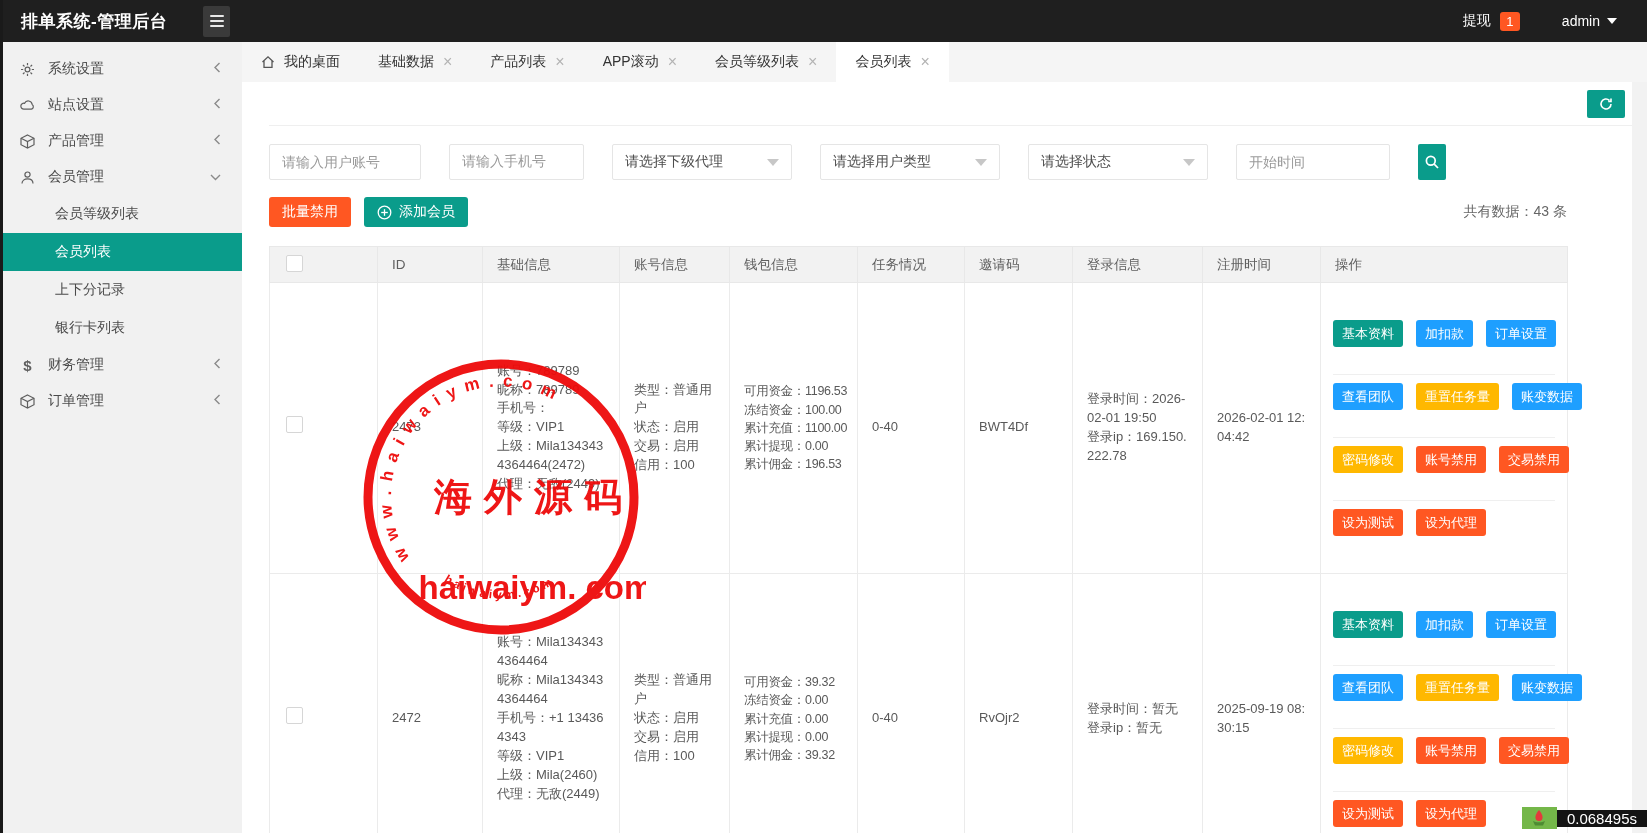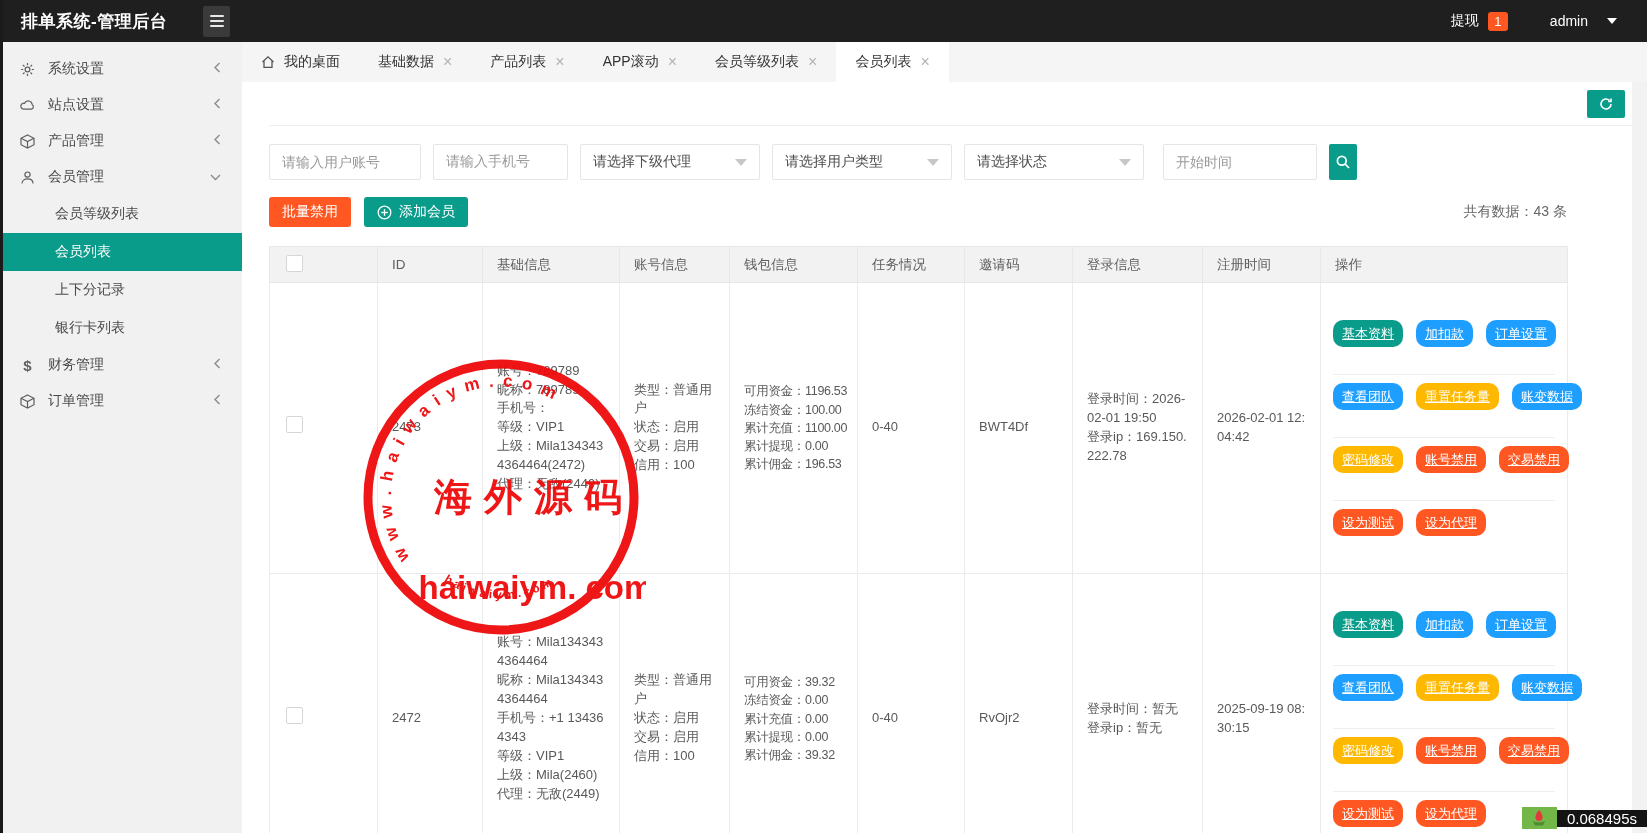--- a/index.html
+++ b/index.html
@@ -11,21 +11,21 @@
   .left-strip{position:absolute;left:0;top:0;width:3px;height:833px;background:#1a1a1a;z-index:80;}
 
   
   header{height:42px;background:var(--headerbg);display:flex;align-items:center;position:relative;z-index:20;}
   .app-title{color:#fff;font-size:17px;font-weight:bold;padding-left:21px;width:190px;letter-spacing:.5px;white-space:nowrap;}
   .hamburger{width:27px;height:31px;background:#3a3a3a;border:none;border-radius:2px;margin-left:13px;display:flex;flex-direction:column;align-items:center;justify-content:center;gap:3px;cursor:pointer;}
   .hamburger i{display:block;width:14px;height:2px;background:#e8e8e8;border-radius:1px;}
   .header-right{margin-left:auto;display:flex;align-items:center;padding-right:30px;color:#fff;font-size:14px;}
   .withdraw{display:flex;align-items:center;gap:9px;cursor:pointer;}
   .badge{background:var(--red);color:#fff;min-width:20px;height:19px;line-height:19px;text-align:center;border-radius:3px;font-size:13px;padding:0 5px;}
-  .admin-wrap{display:flex;align-items:center;gap:19px;margin-left:42px;cursor:pointer;}
+  .admin-wrap{display:flex;align-items:center;gap:7px;margin-left:42px;cursor:pointer;}
   .caret-down{width:0;height:0;border-left:5px solid transparent;border-right:5px solid transparent;border-top:6px solid #fff;}
 
   
   .layout{display:flex;height:791px;}
   aside{width:242px;background:#f1f1f1;padding-top:9px;flex:none;}
   .side-item{height:36px;display:flex;align-items:center;padding:0 20px;color:#4a4a4a;font-size:14px;gap:13px;cursor:pointer;}
   .side-item svg{stroke:#5f5f5f;fill:none;stroke-width:1.2;flex:none;}
   .side-chevron{margin-left:auto;}
   .side-chevron svg{stroke:#8a8a8a;stroke-width:1.4;}
   .icon-dollar{width:15px;text-align:center;font-size:15px;color:#5f5f5f;font-weight:bold;}
@@ -37,24 +37,24 @@
   .tab{display:flex;align-items:center;gap:9px;padding:0 19px;font-size:14px;color:#333;cursor:pointer;white-space:nowrap;}
   .tab.active{background:#fff;}
   .tab svg{stroke:#555;fill:none;stroke-width:1.3;}
   .tab .close{color:#b3b3b3;font-size:16px;line-height:1;cursor:pointer;}
   .tab .close::before{content:"×";}
 
   .content{flex:1;margin-right:15px;background:#fff;position:relative;padding:0 0 0 27px;overflow:hidden;}
   .toolbar{height:44px;border-bottom:1px solid #efefef;display:flex;align-items:center;justify-content:flex-end;padding-right:7px;}
   .refresh-btn{width:38px;height:28px;background:var(--teal);border:none;border-radius:2px;display:flex;align-items:center;justify-content:center;cursor:pointer;}
 
-  .filters{display:flex;gap:12px;margin-top:18px;align-items:center;}
+  .filters{display:flex;gap:28px;margin-top:18px;align-items:center;}
   .f-input{height:36px;border:1px solid #e5e5e5;border-radius:2px;padding:0 12px;font-size:14px;color:#555;background:#fff;outline:none;}
   .f-input::placeholder{color:#9a9a9a;}
-  .w-account{width:152px;} .w-phone{width:135px;font-family:Liberation Serif, serif;} .w-time{width:154px;margin-left:7px;}
+  .w-account{width:152px;} .w-phone{width:135px;font-family:Liberation Serif, serif;} .w-time{width:154px;}
   .f-select{width:180px;height:36px;border:1px solid #e5e5e5;border-radius:2px;display:flex;align-items:center;justify-content:space-between;padding:0 12px;font-size:14px;color:#4d4d4d;background:#fff;cursor:pointer;}
   .sel-caret{width:0;height:0;border-left:6px solid transparent;border-right:6px solid transparent;border-top:7px solid #c7c7c7;}
   .search-btn{width:28px;height:36px;background:var(--teal);border:none;border-radius:2px;display:flex;align-items:center;justify-content:center;cursor:pointer;}
 
   .btnrow{display:flex;align-items:center;margin-top:17px;width:1298px;}
   .big-btn{height:30px;border:none;border-radius:3px;color:#fff;font-size:14px;padding:0 13px;cursor:pointer;display:flex;align-items:center;gap:7px;}
   .batch{background:var(--red);}
   .add{background:var(--teal);margin-left:13px;}
   .total{margin-left:auto;color:#666;font-size:14px;}
 
@@ -62,21 +62,21 @@
   table{border-collapse:collapse;table-layout:fixed;width:1298px;color:#595959;font-size:13px;}
   th{background:#f2f2f2;font-weight:normal;color:#5f5f5f;height:36px;text-align:left;padding:0 14px;border:1px solid #e8e8e8;font-size:13.5px;}
   td{border:1px solid #ebebeb;padding:12px 14px;vertical-align:middle;line-height:1.46;white-space:pre-line;word-break:break-all;}
   tr.data-row{height:195px;}
   .check-cell{padding:0 0 0 16px;}
   .checkbox{display:inline-block;width:17px;height:17px;border:1px solid #d6d6d6;border-radius:2px;background:#fff;cursor:pointer;}
   .wallet-cell{padding-right:4px;font-size:12.5px;letter-spacing:-.3px;}
   .op-cell{padding:10px 12px;vertical-align:middle;}
   .op-row{display:flex;gap:13px;align-items:center;padding:8px 0;}
   .op-row + .op-row{border-top:1px solid #efefef;}
-  .btn{height:27px;line-height:27px;padding:0 9px;border-radius:10px;color:#fff;font-size:13px;border:none;white-space:nowrap;cursor:pointer;text-decoration:underline;}
+  .btn{height:27px;line-height:27px;padding:0 9px;border-radius:3px;color:#fff;font-size:13px;border:none;white-space:nowrap;cursor:pointer;}
   .c-teal{background:var(--teal);} .c-blue{background:var(--blue);}
   .c-yellow{background:var(--yellow);} .c-red{background:var(--red);}
 
   
   .watermark{position:absolute;left:356px;top:352px;width:290px;height:290px;z-index:40;pointer-events:none;opacity:.95;}
 
   
   .trace{position:absolute;right:0;bottom:0;height:30px;display:flex;align-items:center;z-index:60;cursor:pointer;border-radius:10px;}
   .trace-icon{width:35px;background:var(--tracegreen);display:flex;align-items:center;justify-content:center;}
   .trace-time{background:#141414;color:#fff;font-size:15px;padding:0 10px;display:flex;align-items:center;}

